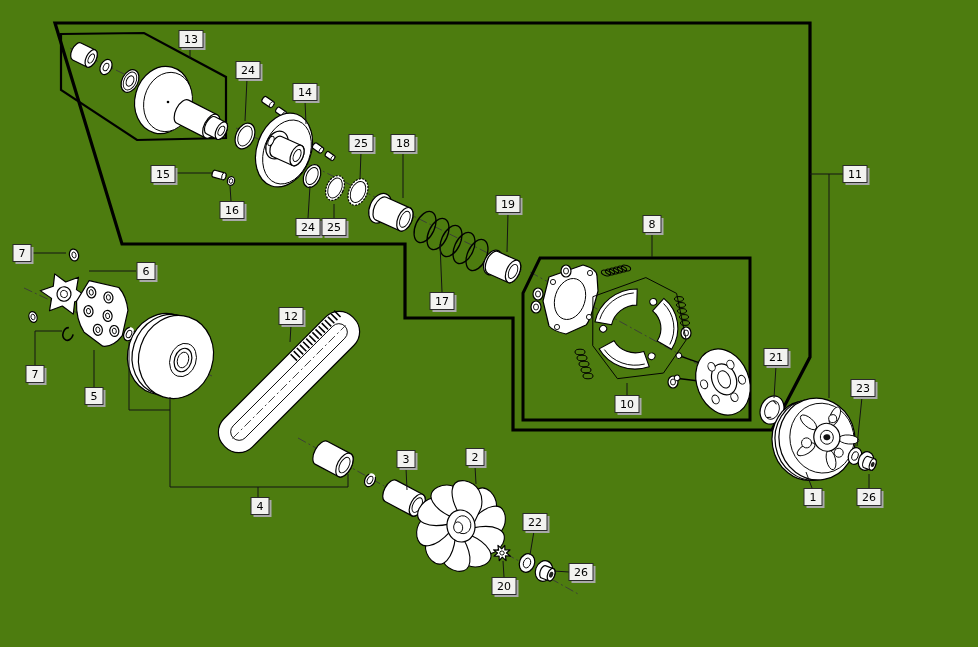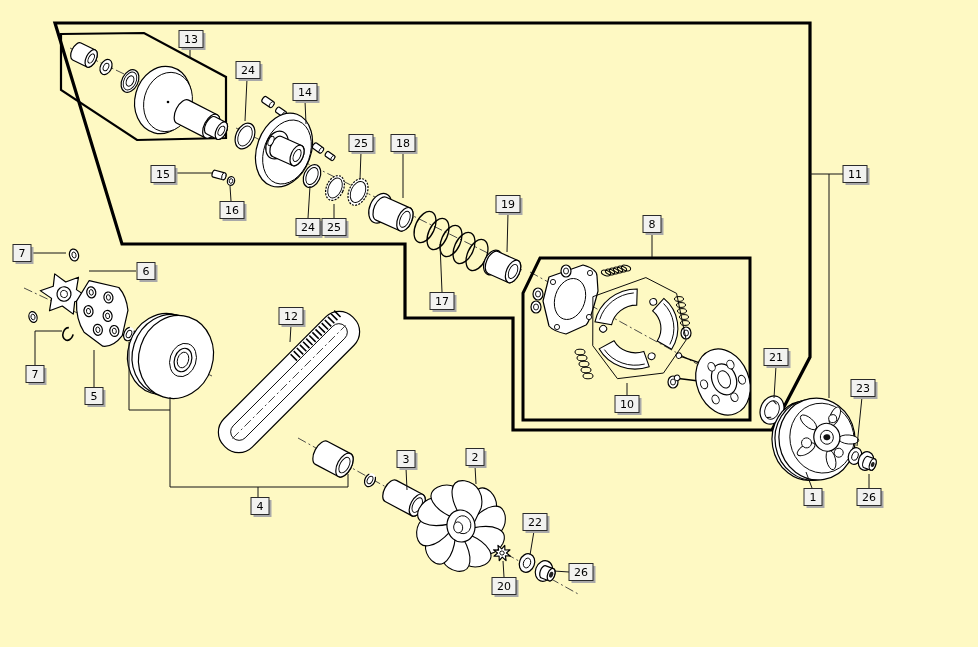--- a/index.html
+++ b/index.html
@@ -1,16 +1,16 @@
 <!DOCTYPE html>
 <html><head>
 <meta charset="utf-8">
 <style>
   html,body{margin:0;padding:0;background:#ffffff;}
-  #stage{position:relative;width:978px;height:647px;background:#fef9c3;overflow:hidden;text-align:center;}
+  #stage{position:relative;width:978px;height:647px;background:#4d7c0f;overflow:hidden;text-align:center;}
   svg{display:block;}
   .border{fill:none;stroke:#000;stroke-linejoin:miter;}
   .b-outer{stroke-width:3.2;}
   .b-13{stroke-width:2.2;}
   .b-8{stroke-width:3;}
   .dash{fill:none;stroke:#3a3a3a;stroke-width:0.9;stroke-dasharray:9 3 2 3;}
   .part{fill:#fff;stroke:#000;stroke-width:1.2;stroke-linejoin:round;}
   .thin{stroke-width:0.9;}
   .nofill{fill:none;}
   .serr{stroke-dasharray:2 1.3;}

